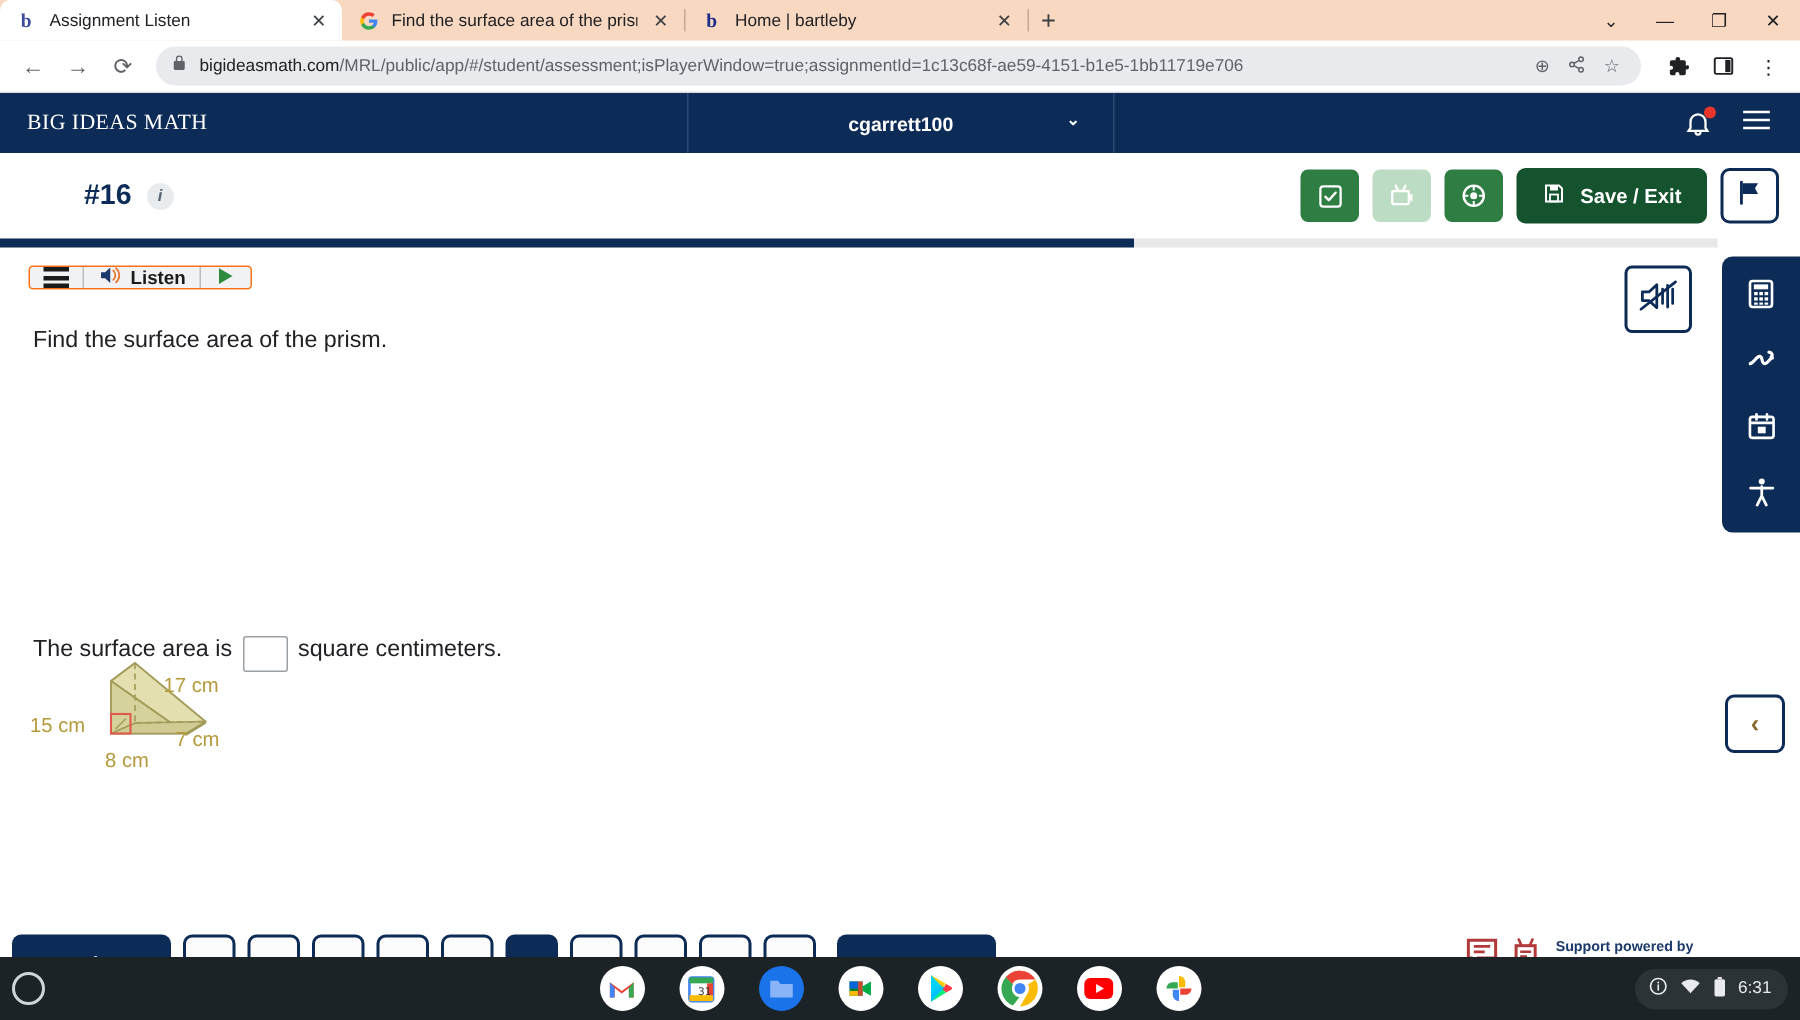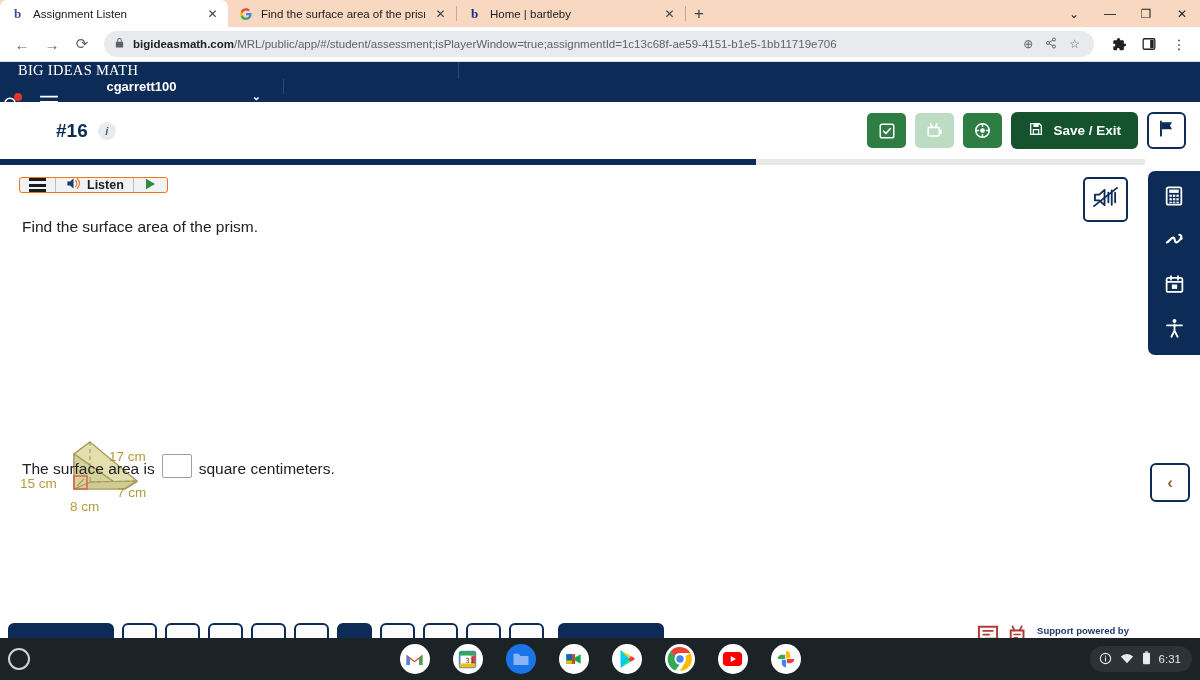--- a/index.html
+++ b/index.html
@@ -64,33 +64,33 @@
   .urlbox {
     flex: 1 1 auto; height: 26px; background: #e8eaed;
     border-radius: 13px; display: flex; align-items: center;
     padding: 0 10px; gap: 8px; margin: 0 6px; min-width: 0;
     position: relative;
   }
   .url-text {
     font-size: 11.5px; color: #5f6368; white-space: nowrap;
     overflow: hidden; flex: 1 1 auto;
   }
-  .url-text b { color: #202124; font-weight: bold; }
+  .url-text b { color: #202124; font-weight: normal; }
   .url-actions { display: flex; align-items: center; gap: 12px; padding-right: 4px; }
   .url-ico { font-size: 12px; color: #5f6368; }
   .omni-right { display: flex; align-items: center; gap: 4px; padding-left: 4px; }
   .omni-btn {
     width: 26px; height: 26px; display: flex; align-items: center;
     justify-content: center; color: #202124; font-size: 13px;
   }
 
   
   .app-header {
     height: 40px; background: #0c2c57; display: flex;
-    align-items: stretch; color: #fff; flex-direction: column;
+    align-items: stretch; color: #fff;
   }
   .brand {
     width: 459px; display: flex; align-items: center; padding-left: 18px;
     font-family: "Liberation Serif", serif; font-size: 14.5px;
     letter-spacing: 0.3px; border-right: 1px solid #2a4a73;
   }
   .user-chip {
     width: 284px; display: flex; align-items: center;
     justify-content: center; position: relative;
     font-size: 13px; font-weight: bold; border-right: 1px solid #2a4a73;
@@ -171,22 +171,22 @@
 
   .q-prompt {
     position: absolute; left: 22px; top: 52px;
     font-size: 15.5px; color: #202124;
   }
 
   .figure { position: absolute; left: 12px; top: 258px; }
 
   .answer-line {
     position: absolute; left: 22px; top: 258px;
-    display: flex; align-items: flex-end; gap: 7px;
-    font-size: 15.5px; color: #202124; margin-top: 30px;
+    display: flex; align-items: flex-start; gap: 7px;
+    font-size: 15.5px; color: #202124;
   }
   .ans-input {
     width: 30px; height: 24px; border: 1px solid #9aa0a6;
     background: #fff; border-radius: 2px;
   }
 
   
   .rail {
     position: absolute; right: 0; top: 5px; width: 52px;
     background: #0c2c57; border-radius: 7px 0 0 7px;

